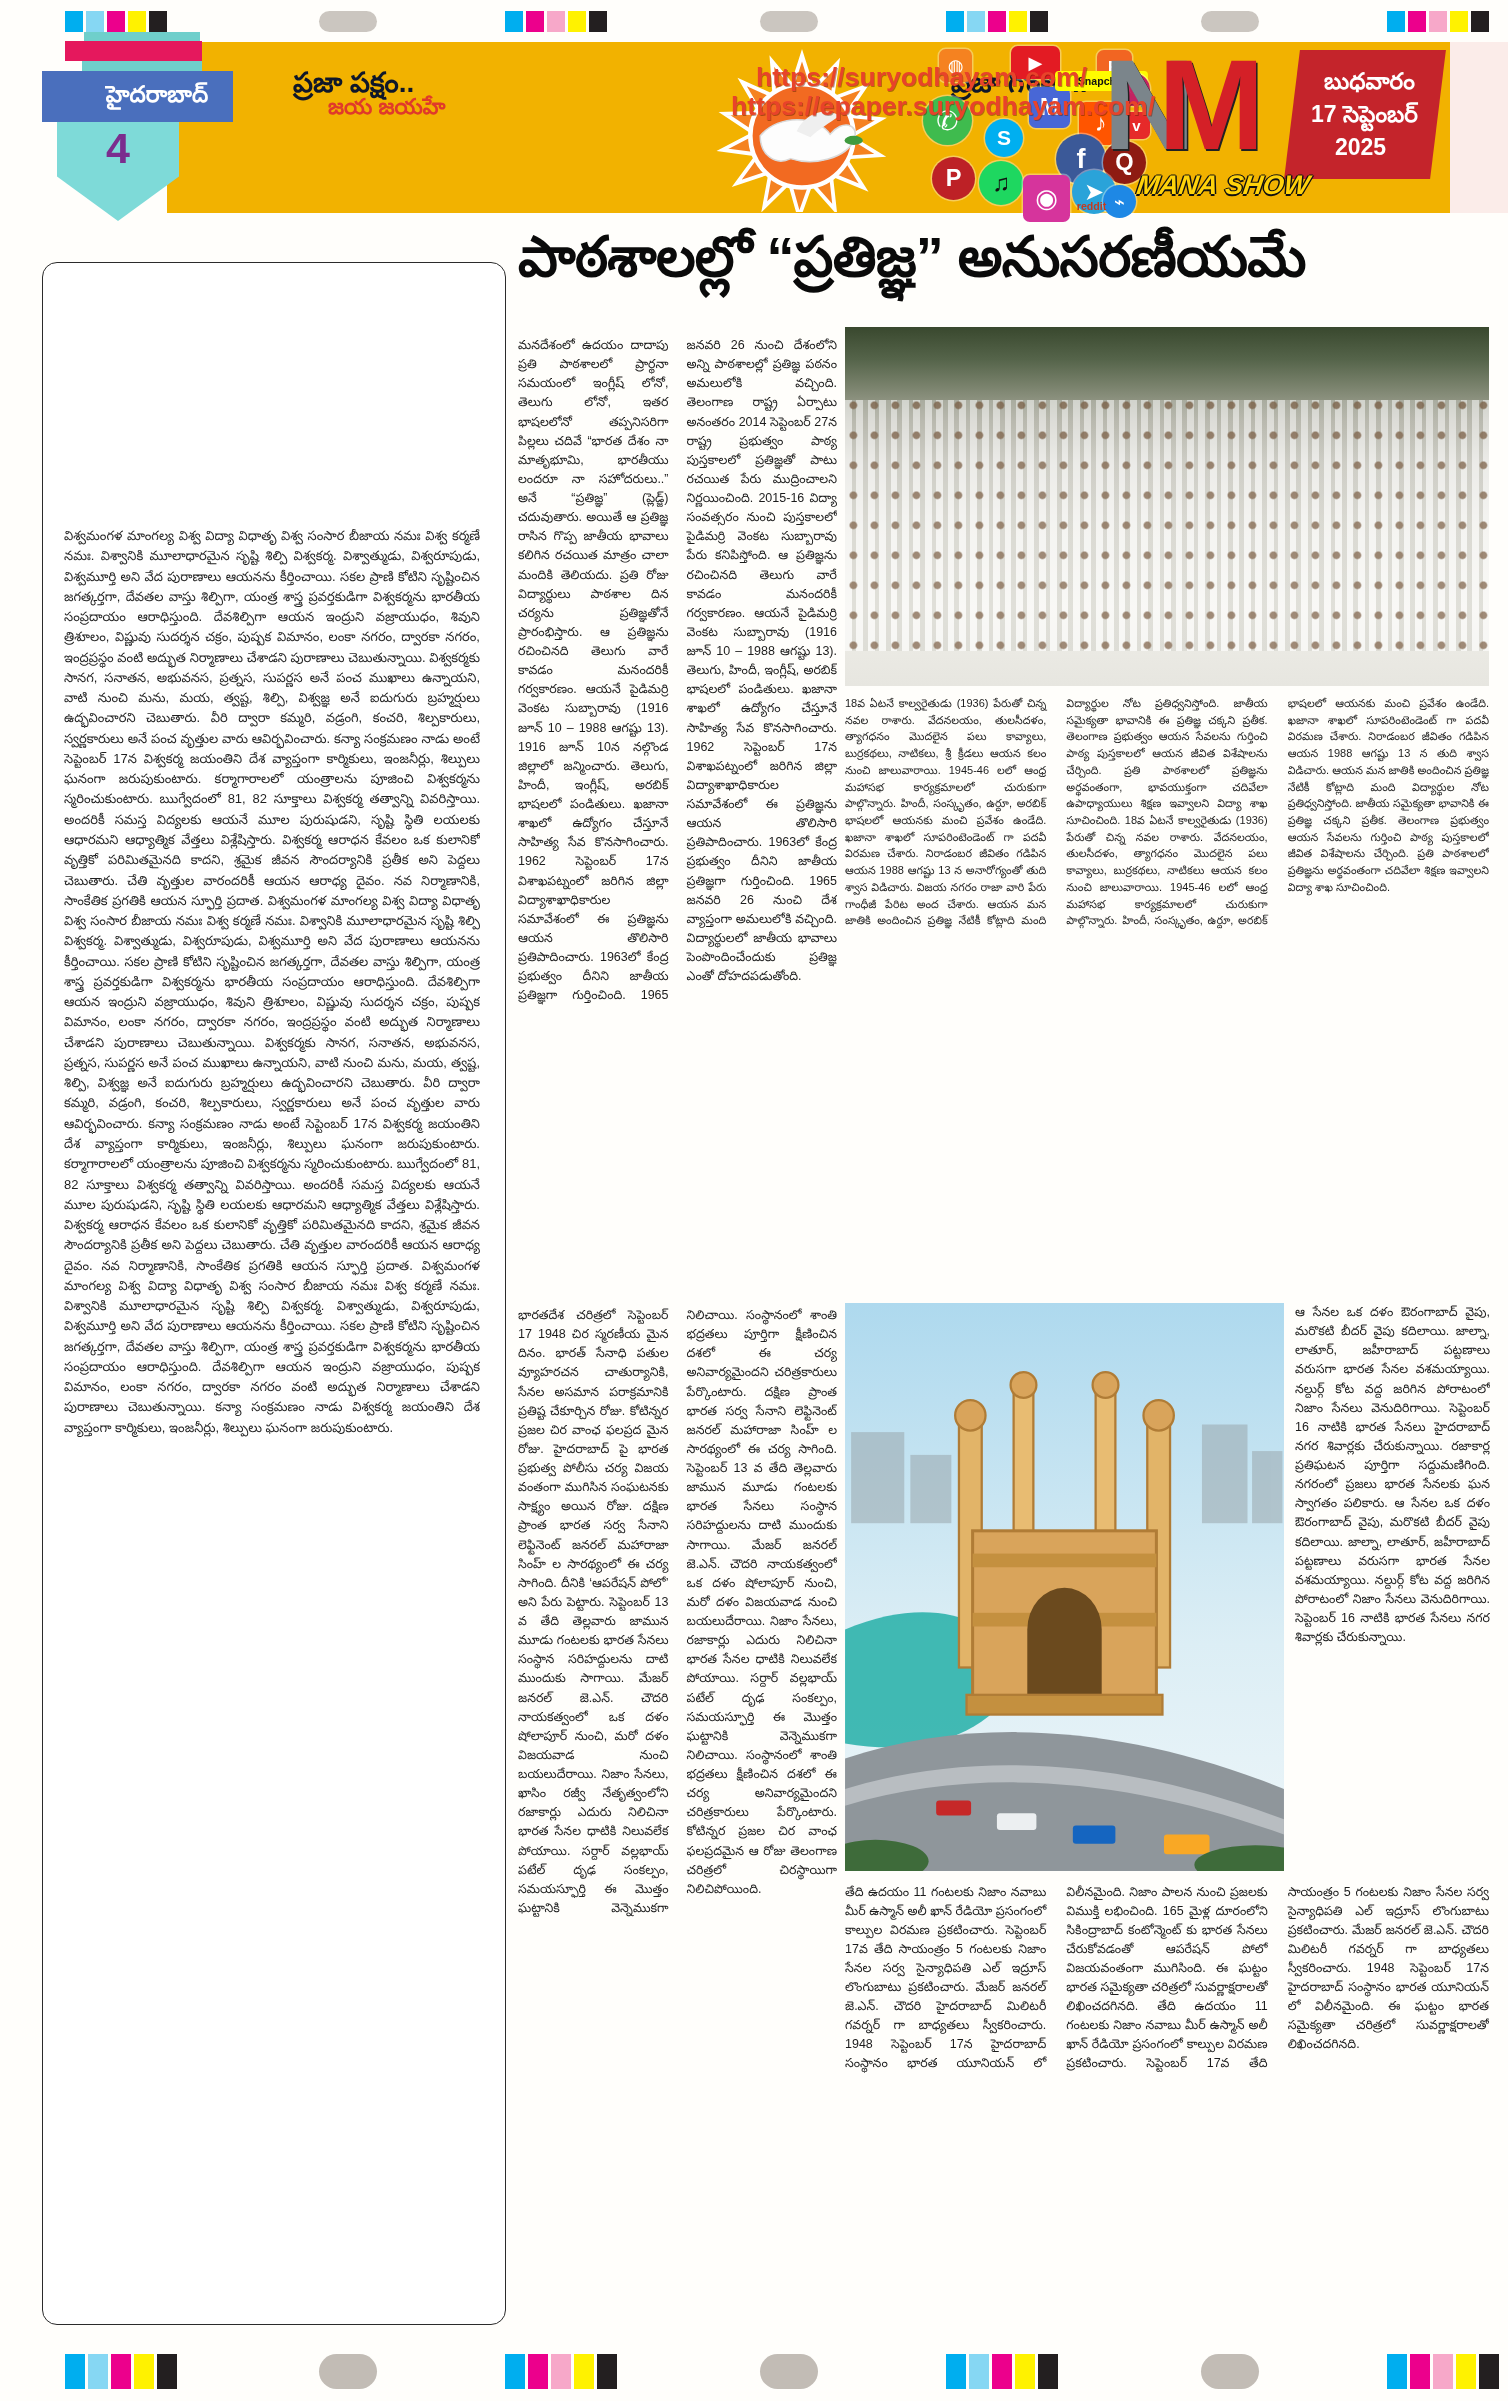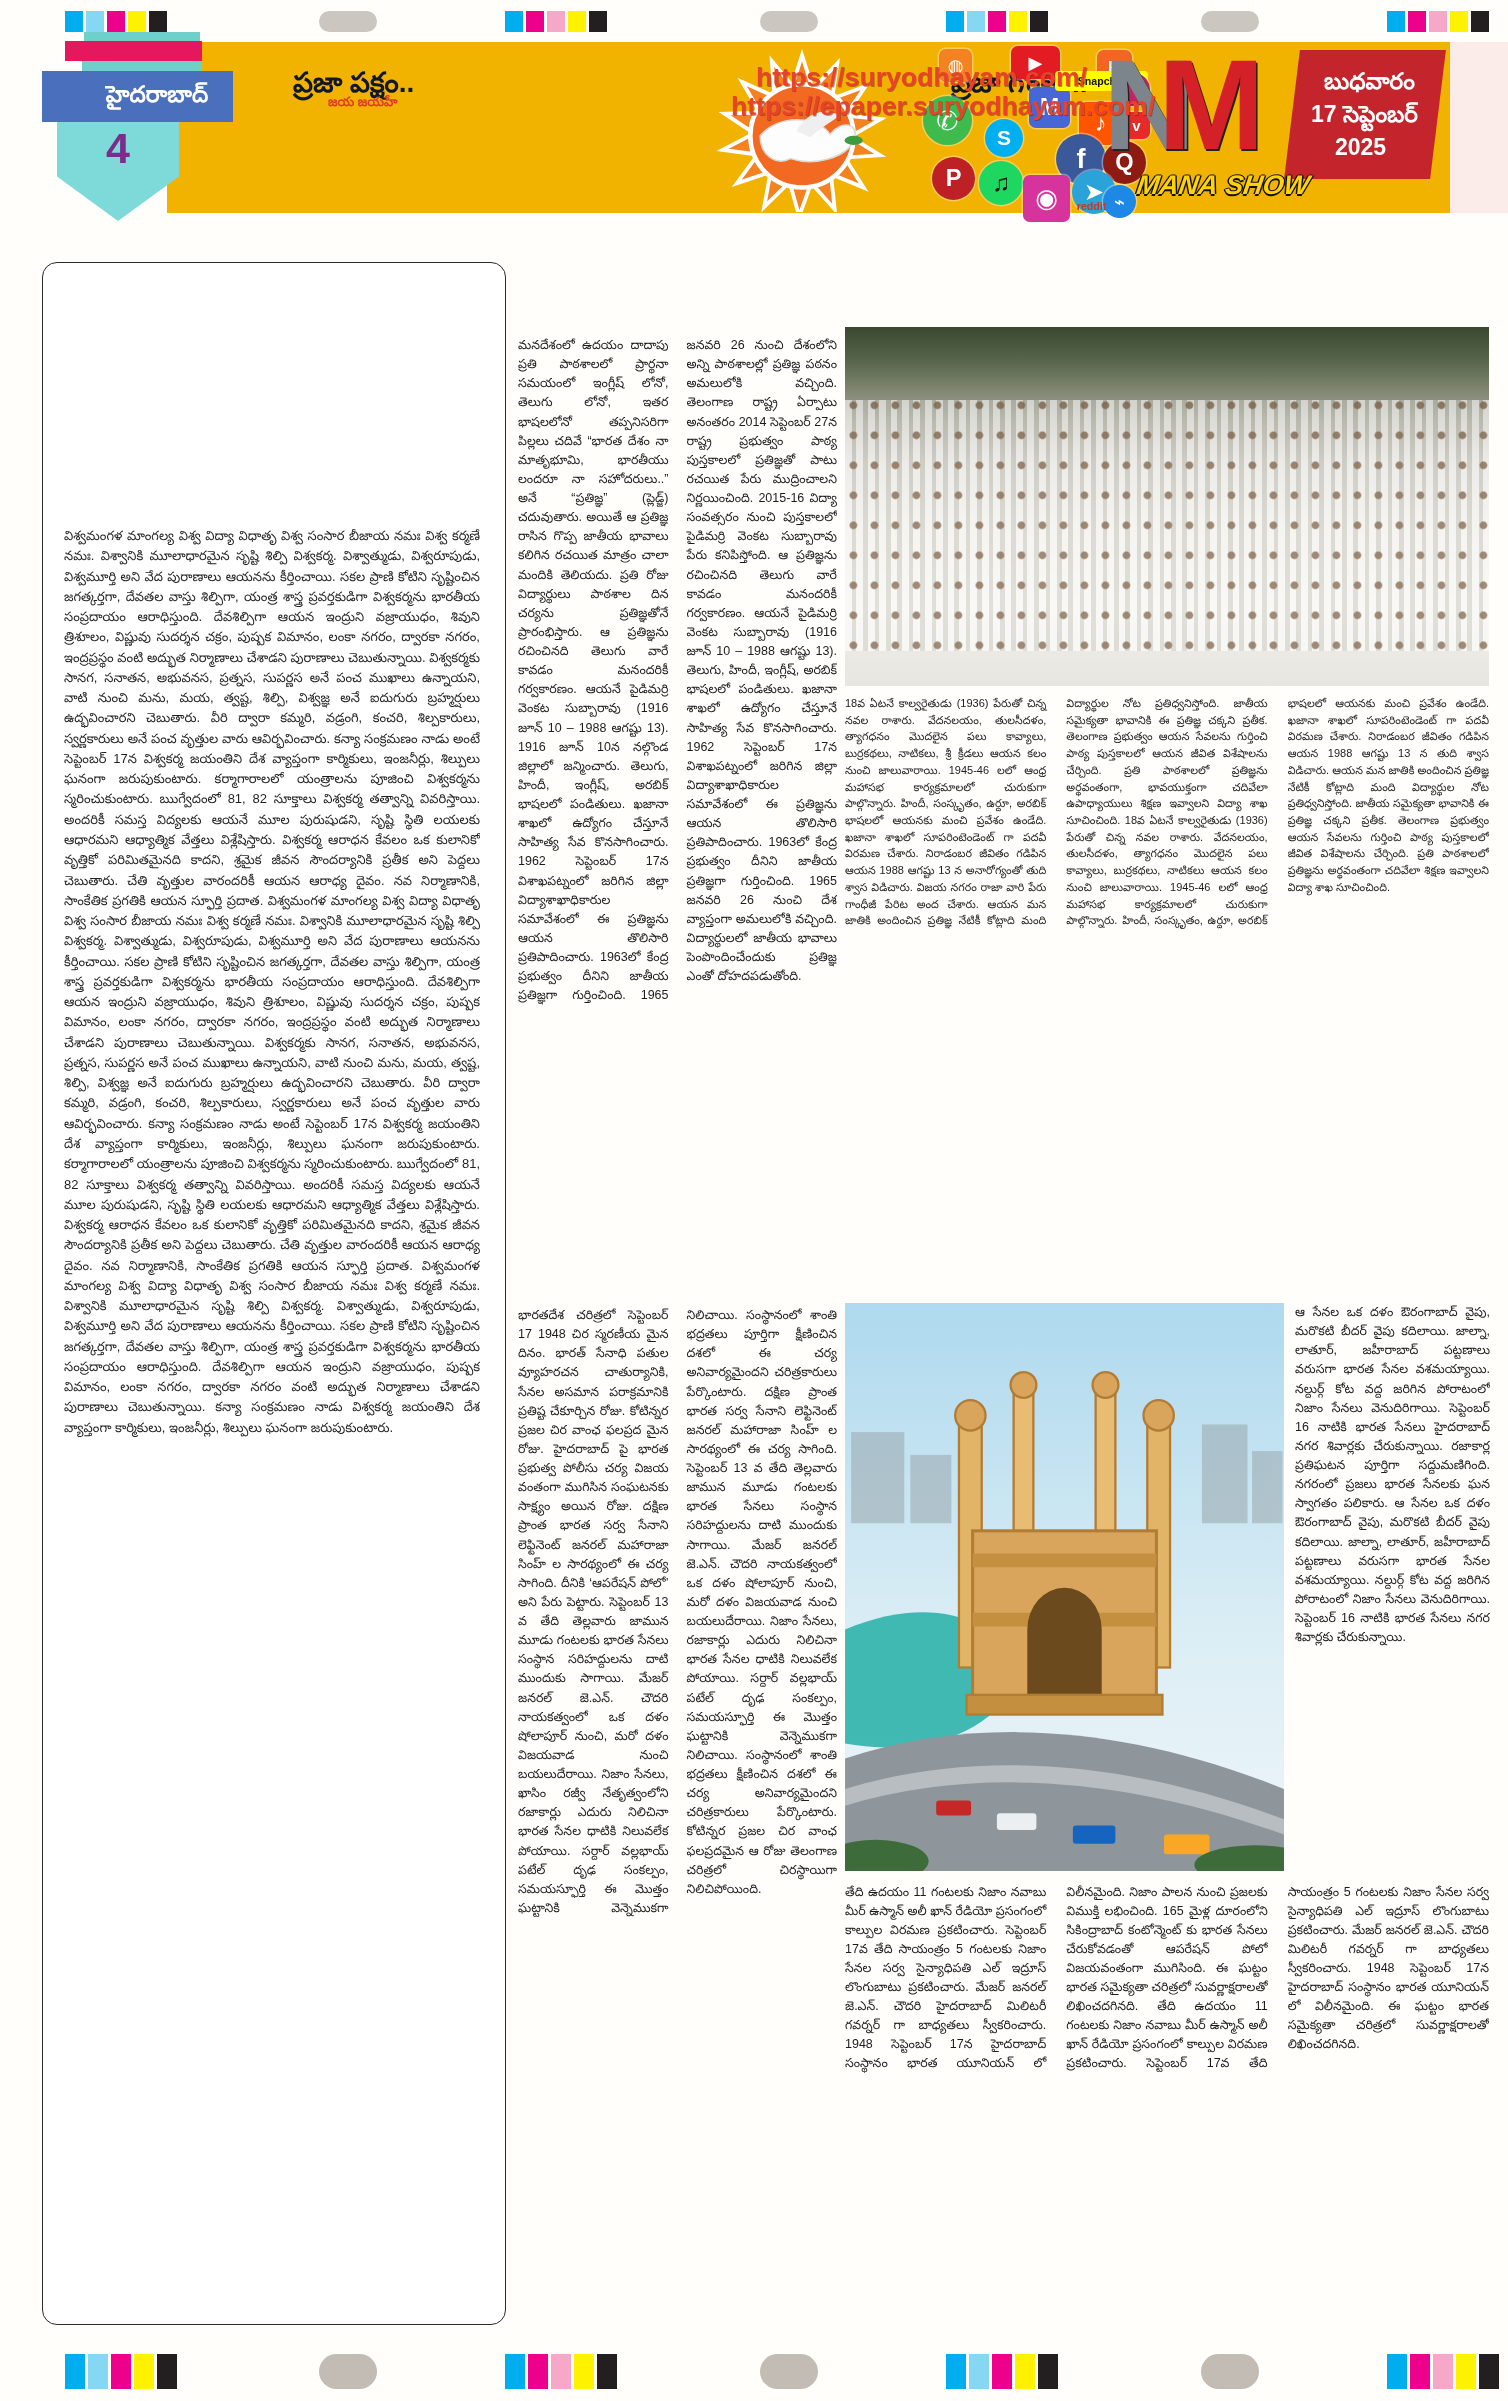--- a/index.html
+++ b/index.html
@@ -19,21 +19,21 @@
   .rib-crimson{position:absolute;left:65px;top:41px;width:137px;height:20px;background:#E5185D;}
   .rib-teal2{position:absolute;left:82px;top:61px;width:120px;height:10px;background:#6FCFCB;}
   .rib-blue{position:absolute;left:42px;top:71px;width:152px;height:51px;background:#4A6FBD;
             display:flex;align-items:center;justify-content:center;color:#fff;font-weight:bold;font-size:23px;padding-left:39px;}
   .rib-pennant{position:absolute;left:57px;top:122px;width:122px;height:99px;background:#7EDAD8;
                clip-path:polygon(0 0,100% 0,100% 55%,50% 100%,0 55%);
                display:flex;align-items:flex-start;justify-content:center;}
   .rib-pennant span{color:#7B2D8E;font-weight:900;font-size:43px;line-height:53px;}
   .tagline{position:absolute;top:67px;color:#0f172a;font-weight:bold;font-size:28px;}
   .tagline.left{left:293px;} .tagline.right{left:951px;}
-  .jaya{position:absolute;left:328px;top:94px;color:#E03A2A;font-weight:bold;font-size:13px;z-index:6;}
+  .jaya{position:absolute;left:328px;top:94px;color:#E03A2A;font-weight:bold;font-size:22px;z-index:6;}
   .mast-title{position:absolute;left:262px;top:102px;width:608px;z-index:5;
       font-size:70px;font-weight:900;color:#1D3EA5;letter-spacing:-1.5px;line-height:1.1;
       text-shadow:-2.3px 0 0 #fff,2.3px 0 0 #fff,0 -2.3px 0 #fff,0 2.3px 0 #fff,-2.3px -2.3px 0 #fff,2.3px 2.3px 0 #fff,-2.3px 2.3px 0 #fff,2.3px -2.3px 0 #fff;}
   .sun-logo{position:absolute;left:669px;top:46px;width:266px;height:166px;z-index:4;}
   .mast-url{position:absolute;z-index:7;color:#E8432A;font-weight:900;font-size:26.6px;
             text-shadow:0.8px 0.8px 0 rgba(90,30,0,.45);white-space:nowrap;}
   .url1{left:756px;top:62px;} .url2{left:731px;top:91px;}
   .s-icon{position:absolute;z-index:3;display:flex;align-items:center;justify-content:center;
           font-weight:bold;box-shadow:0 0 0 1.5px rgba(255,255,255,.35);}
   .s-icon.circle{border-radius:50%;} .s-icon.rsq{border-radius:6.8px;}
@@ -234,20 +234,21 @@
 
   <div class="dateflag">
     <div>బుధవారం</div>
     <div>17 సెప్టెంబర్</div>
     <div>2025</div>
   </div>
 
   <div class="ed-box"></div>
   <div class="ed-body">విశ్వమంగళ మాంగల్య విశ్వ విద్యా విధాతృ విశ్వ సంసార బీజాయ నమః విశ్వ కర్మణే నమః. విశ్వానికి మూలాధారమైన సృష్టి శిల్పి విశ్వకర్మ. విశ్వాత్ముడు, విశ్వరూపుడు, విశ్వమూర్తి అని వేద పురాణాలు ఆయనను కీర్తించాయి. సకల ప్రాణి కోటిని సృష్టించిన జగత్కర్తగా, దేవతల వాస్తు శిల్పిగా, యంత్ర శాస్త్ర ప్రవర్తకుడిగా విశ్వకర్మను భారతీయ సంప్రదాయం ఆరాధిస్తుంది. దేవశిల్పిగా ఆయన ఇంద్రుని వజ్రాయుధం, శివుని త్రిశూలం, విష్ణువు సుదర్శన చక్రం, పుష్పక విమానం, లంకా నగరం, ద్వారకా నగరం, ఇంద్రప్రస్థం వంటి అద్భుత నిర్మాణాలు చేశాడని పురాణాలు చెబుతున్నాయి. విశ్వకర్మకు సానగ, సనాతన, అభువనస, ప్రత్నస, సుపర్ణస అనే పంచ ముఖాలు ఉన్నాయని, వాటి నుంచి మను, మయ, త్వష్ట, శిల్పి, విశ్వజ్ఞ అనే ఐదుగురు బ్రహ్మర్షులు ఉద్భవించారని చెబుతారు. వీరి ద్వారా కమ్మరి, వడ్రంగి, కంచరి, శిల్పకారులు, స్వర్ణకారులు అనే పంచ వృత్తుల వారు ఆవిర్భవించారు. కన్యా సంక్రమణం నాడు అంటే సెప్టెంబర్ 17న విశ్వకర్మ జయంతిని దేశ వ్యాప్తంగా కార్మికులు, ఇంజనీర్లు, శిల్పులు ఘనంగా జరుపుకుంటారు. కర్మాగారాలలో యంత్రాలను పూజించి విశ్వకర్మను స్మరించుకుంటారు. ఋగ్వేదంలో 81, 82 సూక్తాలు విశ్వకర్మ తత్వాన్ని వివరిస్తాయి. అందరికీ సమస్త విద్యలకు ఆయనే మూల పురుషుడని, సృష్టి స్థితి లయలకు ఆధారమని ఆధ్యాత్మిక వేత్తలు విశ్లేషిస్తారు. విశ్వకర్మ ఆరాధన కేవలం ఒక కులానికో వృత్తికో పరిమితమైనది కాదని, శ్రమైక జీవన సౌందర్యానికి ప్రతీక అని పెద్దలు చెబుతారు. చేతి వృత్తుల వారందరికీ ఆయన ఆరాధ్య దైవం. నవ నిర్మాణానికి, సాంకేతిక ప్రగతికి ఆయన స్ఫూర్తి ప్రదాత. విశ్వమంగళ మాంగల్య విశ్వ విద్యా విధాతృ విశ్వ సంసార బీజాయ నమః విశ్వ కర్మణే నమః. విశ్వానికి మూలాధారమైన సృష్టి శిల్పి విశ్వకర్మ. విశ్వాత్ముడు, విశ్వరూపుడు, విశ్వమూర్తి అని వేద పురాణాలు ఆయనను కీర్తించాయి. సకల ప్రాణి కోటిని సృష్టించిన జగత్కర్తగా, దేవతల వాస్తు శిల్పిగా, యంత్ర శాస్త్ర ప్రవర్తకుడిగా విశ్వకర్మను భారతీయ సంప్రదాయం ఆరాధిస్తుంది. దేవశిల్పిగా ఆయన ఇంద్రుని వజ్రాయుధం, శివుని త్రిశూలం, విష్ణువు సుదర్శన చక్రం, పుష్పక విమానం, లంకా నగరం, ద్వారకా నగరం, ఇంద్రప్రస్థం వంటి అద్భుత నిర్మాణాలు చేశాడని పురాణాలు చెబుతున్నాయి. విశ్వకర్మకు సానగ, సనాతన, అభువనస, ప్రత్నస, సుపర్ణస అనే పంచ ముఖాలు ఉన్నాయని, వాటి నుంచి మను, మయ, త్వష్ట, శిల్పి, విశ్వజ్ఞ అనే ఐదుగురు బ్రహ్మర్షులు ఉద్భవించారని చెబుతారు. వీరి ద్వారా కమ్మరి, వడ్రంగి, కంచరి, శిల్పకారులు, స్వర్ణకారులు అనే పంచ వృత్తుల వారు ఆవిర్భవించారు. కన్యా సంక్రమణం నాడు అంటే సెప్టెంబర్ 17న విశ్వకర్మ జయంతిని దేశ వ్యాప్తంగా కార్మికులు, ఇంజనీర్లు, శిల్పులు ఘనంగా జరుపుకుంటారు. కర్మాగారాలలో యంత్రాలను పూజించి విశ్వకర్మను స్మరించుకుంటారు. ఋగ్వేదంలో 81, 82 సూక్తాలు విశ్వకర్మ తత్వాన్ని వివరిస్తాయి. అందరికీ సమస్త విద్యలకు ఆయనే మూల పురుషుడని, సృష్టి స్థితి లయలకు ఆధారమని ఆధ్యాత్మిక వేత్తలు విశ్లేషిస్తారు. విశ్వకర్మ ఆరాధన కేవలం ఒక కులానికో వృత్తికో పరిమితమైనది కాదని, శ్రమైక జీవన సౌందర్యానికి ప్రతీక అని పెద్దలు చెబుతారు. చేతి వృత్తుల వారందరికీ ఆయన ఆరాధ్య దైవం. నవ నిర్మాణానికి, సాంకేతిక ప్రగతికి ఆయన స్ఫూర్తి ప్రదాత. విశ్వమంగళ మాంగల్య విశ్వ విద్యా విధాతృ విశ్వ సంసార బీజాయ నమః విశ్వ కర్మణే నమః. విశ్వానికి మూలాధారమైన సృష్టి శిల్పి విశ్వకర్మ. విశ్వాత్ముడు, విశ్వరూపుడు, విశ్వమూర్తి అని వేద పురాణాలు ఆయనను కీర్తించాయి. సకల ప్రాణి కోటిని సృష్టించిన జగత్కర్తగా, దేవతల వాస్తు శిల్పిగా, యంత్ర శాస్త్ర ప్రవర్తకుడిగా విశ్వకర్మను భారతీయ సంప్రదాయం ఆరాధిస్తుంది. దేవశిల్పిగా ఆయన ఇంద్రుని వజ్రాయుధం, పుష్పక విమానం, లంకా నగరం, ద్వారకా నగరం వంటి అద్భుత నిర్మాణాలు చేశాడని పురాణాలు చెబుతున్నాయి. కన్యా సంక్రమణం నాడు విశ్వకర్మ జయంతిని దేశ వ్యాప్తంగా కార్మికులు, ఇంజనీర్లు, శిల్పులు ఘనంగా జరుపుకుంటారు.</div>
 
+  <div class="headline1">పాఠశాలల్లో “ప్రతిజ్ఞ” అనుసరణీయమే</div>
   <div class="a1-left">మనదేశంలో ఉదయం దాదాపు ప్రతి పాఠశాలలో ప్రార్థనా సమయంలో ఇంగ్లీష్ లోనో, తెలుగు లోనో, ఇతర భాషలలోనో తప్పనిసరిగా పిల్లలు చదివే “భారత దేశం నా మాతృభూమి, భారతీయు లందరూ నా సహోదరులు..” అనే “ప్రతిజ్ఞ” (ప్లెడ్జ్) చదువుతారు. అయితే ఆ ప్రతిజ్ఞ రాసిన గొప్ప జాతీయ భావాలు కలిగిన రచయిత మాత్రం చాలా మందికి తెలియదు. ప్రతి రోజు విద్యార్థులు పాఠశాల దిన చర్యను ప్రతిజ్ఞతోనే ప్రారంభిస్తారు. ఆ ప్రతిజ్ఞను రచించినది తెలుగు వారే కావడం మనందరికీ గర్వకారణం. ఆయనే పైడిమర్రి వెంకట సుబ్బారావు (1916 జూన్ 10 – 1988 ఆగష్టు 13). 1916 జూన్ 10న నల్గొండ జిల్లాలో జన్మించారు. తెలుగు, హిందీ, ఇంగ్లీష్, అరబిక్ భాషలలో పండితులు. ఖజానా శాఖలో ఉద్యోగం చేస్తూనే సాహిత్య సేవ కొనసాగించారు. 1962 సెప్టెంబర్ 17న విశాఖపట్నంలో జరిగిన జిల్లా విద్యాశాఖాధికారుల సమావేశంలో ఈ ప్రతిజ్ఞను ఆయన తొలిసారి ప్రతిపాదించారు. 1963లో కేంద్ర ప్రభుత్వం దీనిని జాతీయ ప్రతిజ్ఞగా గుర్తించింది. 1965 జనవరి 26 నుంచి దేశంలోని అన్ని పాఠశాలల్లో ప్రతిజ్ఞ పఠనం అమలులోకి వచ్చింది. తెలంగాణ రాష్ట్ర ఏర్పాటు అనంతరం 2014 సెప్టెంబర్ 27న రాష్ట్ర ప్రభుత్వం పాఠ్య పుస్తకాలలో ప్రతిజ్ఞతో పాటు రచయిత పేరు ముద్రించాలని నిర్ణయించింది. 2015-16 విద్యా సంవత్సరం నుంచి పుస్తకాలలో పైడిమర్రి వెంకట సుబ్బారావు పేరు కనిపిస్తోంది. ఆ ప్రతిజ్ఞను రచించినది తెలుగు వారే కావడం మనందరికీ గర్వకారణం. ఆయనే పైడిమర్రి వెంకట సుబ్బారావు (1916 జూన్ 10 – 1988 ఆగష్టు 13). తెలుగు, హిందీ, ఇంగ్లీష్, అరబిక్ భాషలలో పండితులు. ఖజానా శాఖలో ఉద్యోగం చేస్తూనే సాహిత్య సేవ కొనసాగించారు. 1962 సెప్టెంబర్ 17న విశాఖపట్నంలో జరిగిన జిల్లా విద్యాశాఖాధికారుల సమావేశంలో ఈ ప్రతిజ్ఞను ఆయన తొలిసారి ప్రతిపాదించారు. 1963లో కేంద్ర ప్రభుత్వం దీనిని జాతీయ ప్రతిజ్ఞగా గుర్తించింది. 1965 జనవరి 26 నుంచి దేశ వ్యాప్తంగా అమలులోకి వచ్చింది. విద్యార్థులలో జాతీయ భావాలు పెంపొందించేందుకు ప్రతిజ్ఞ ఎంతో దోహదపడుతోంది.</div>
   <div class="photo1">
     <div class="crowd"></div>
   </div>
   <div class="a1-under">18వ ఏటనే కాల్వరైతుడు (1936) పేరుతో చిన్న నవల రాశారు. వేదనలయం, తులసీదళం, త్యాగధనం మొదలైన పలు కావ్యాలు, బుర్రకథలు, నాటికలు, శ్రీ క్రీడలు ఆయన కలం నుంచి జాలువారాయి. 1945-46 లలో ఆంధ్ర మహాసభ కార్యక్రమాలలో చురుకుగా పాల్గొన్నారు. హిందీ, సంస్కృతం, ఉర్దూ, అరబిక్ భాషలలో ఆయనకు మంచి ప్రవేశం ఉండేది. ఖజానా శాఖలో సూపరింటెండెంట్ గా పదవీ విరమణ చేశారు. నిరాడంబర జీవితం గడిపిన ఆయన 1988 ఆగష్టు 13 న అనారోగ్యంతో తుది శ్వాస విడిచారు. విజయ నగరం రాజా వారి పేరు గాంధీజీ పేరిట అంద చేశారు. ఆయన మన జాతికి అందించిన ప్రతిజ్ఞ నేటికీ కోట్లాది మంది విద్యార్థుల నోట ప్రతిధ్వనిస్తోంది. జాతీయ సమైక్యతా భావానికి ఈ ప్రతిజ్ఞ చక్కని ప్రతీక. తెలంగాణ ప్రభుత్వం ఆయన సేవలను గుర్తించి పాఠ్య పుస్తకాలలో ఆయన జీవిత విశేషాలను చేర్చింది. ప్రతి పాఠశాలలో ప్రతిజ్ఞను అర్థవంతంగా, భావయుక్తంగా చదివేలా ఉపాధ్యాయులు శిక్షణ ఇవ్వాలని విద్యా శాఖ సూచించింది. 18వ ఏటనే కాల్వరైతుడు (1936) పేరుతో చిన్న నవల రాశారు. వేదనలయం, తులసీదళం, త్యాగధనం మొదలైన పలు కావ్యాలు, బుర్రకథలు, నాటికలు ఆయన కలం నుంచి జాలువారాయి. 1945-46 లలో ఆంధ్ర మహాసభ కార్యక్రమాలలో చురుకుగా పాల్గొన్నారు. హిందీ, సంస్కృతం, ఉర్దూ, అరబిక్ భాషలలో ఆయనకు మంచి ప్రవేశం ఉండేది. ఖజానా శాఖలో సూపరింటెండెంట్ గా పదవీ విరమణ చేశారు. నిరాడంబర జీవితం గడిపిన ఆయన 1988 ఆగష్టు 13 న తుది శ్వాస విడిచారు. ఆయన మన జాతికి అందించిన ప్రతిజ్ఞ నేటికీ కోట్లాది మంది విద్యార్థుల నోట ప్రతిధ్వనిస్తోంది. జాతీయ సమైక్యతా భావానికి ఈ ప్రతిజ్ఞ చక్కని ప్రతీక. తెలంగాణ ప్రభుత్వం ఆయన సేవలను గుర్తించి పాఠ్య పుస్తకాలలో జీవిత విశేషాలను చేర్చింది. ప్రతి పాఠశాలలో ప్రతిజ్ఞను అర్థవంతంగా చదివేలా శిక్షణ ఇవ్వాలని విద్యా శాఖ సూచించింది.</div>
 
   <div class="a2-left">భారతదేశ చరిత్రలో సెప్టెంబర్ 17 1948 చిర స్మరణీయ మైన దినం. భారత్ సేనాధి పతుల వ్యూహరచన చాతుర్యానికి, సేనల అసమాన పరాక్రమానికి ప్రతిష్ట చేకూర్చిన రోజు. కోటిన్నర ప్రజల చిర వాంఛ ఫలప్రద మైన రోజు. హైదరాబాద్ పై భారత ప్రభుత్వ పోలీసు చర్య విజయ వంతంగా ముగిసిన సంఘటనకు సాక్ష్యం అయిన రోజు. దక్షిణ ప్రాంత భారత సర్వ సేనాని లెఫ్టినెంట్ జనరల్ మహారాజా సింహ్ ల సారథ్యంలో ఈ చర్య సాగింది. దీనికి ‘ఆపరేషన్ పోలో’ అని పేరు పెట్టారు. సెప్టెంబర్ 13 వ తేది తెల్లవారు జామున మూడు గంటలకు భారత సేనలు సంస్థాన సరిహద్దులను దాటి ముందుకు సాగాయి. మేజర్ జనరల్ జె.ఎన్. చౌదరి నాయకత్వంలో ఒక దళం షోలాపూర్ నుంచి, మరో దళం విజయవాడ నుంచి బయలుదేరాయి. నిజాం సేనలు, ఖాసిం రజ్వీ నేతృత్వంలోని రజాకార్లు ఎదురు నిలిచినా భారత సేనల ధాటికి నిలువలేక పోయాయి. సర్దార్ వల్లభాయ్ పటేల్ దృఢ సంకల్పం, సమయస్ఫూర్తి ఈ మొత్తం ఘట్టానికి వెన్నెముకగా నిలిచాయి. సంస్థానంలో శాంతి భద్రతలు పూర్తిగా క్షీణించిన దశలో ఈ చర్య అనివార్యమైందని చరిత్రకారులు పేర్కొంటారు. దక్షిణ ప్రాంత భారత సర్వ సేనాని లెఫ్టినెంట్ జనరల్ మహారాజా సింహ్ ల సారథ్యంలో ఈ చర్య సాగింది. సెప్టెంబర్ 13 వ తేది తెల్లవారు జామున మూడు గంటలకు భారత సేనలు సంస్థాన సరిహద్దులను దాటి ముందుకు సాగాయి. మేజర్ జనరల్ జె.ఎన్. చౌదరి నాయకత్వంలో ఒక దళం షోలాపూర్ నుంచి, మరో దళం విజయవాడ నుంచి బయలుదేరాయి. నిజాం సేనలు, రజాకార్లు ఎదురు నిలిచినా భారత సేనల ధాటికి నిలువలేక పోయాయి. సర్దార్ వల్లభాయ్ పటేల్ దృఢ సంకల్పం, సమయస్ఫూర్తి ఈ మొత్తం ఘట్టానికి వెన్నెముకగా నిలిచాయి. సంస్థానంలో శాంతి భద్రతలు క్షీణించిన దశలో ఈ చర్య అనివార్యమైందని చరిత్రకారులు పేర్కొంటారు. కోటిన్నర ప్రజల చిర వాంఛ ఫలప్రదమైన ఆ రోజు తెలంగాణ చరిత్రలో చిరస్థాయిగా నిలిచిపోయింది.</div>
 
   <div class="photo2">
     <svg viewBox="0 0 578 748" width="439" height="568">

